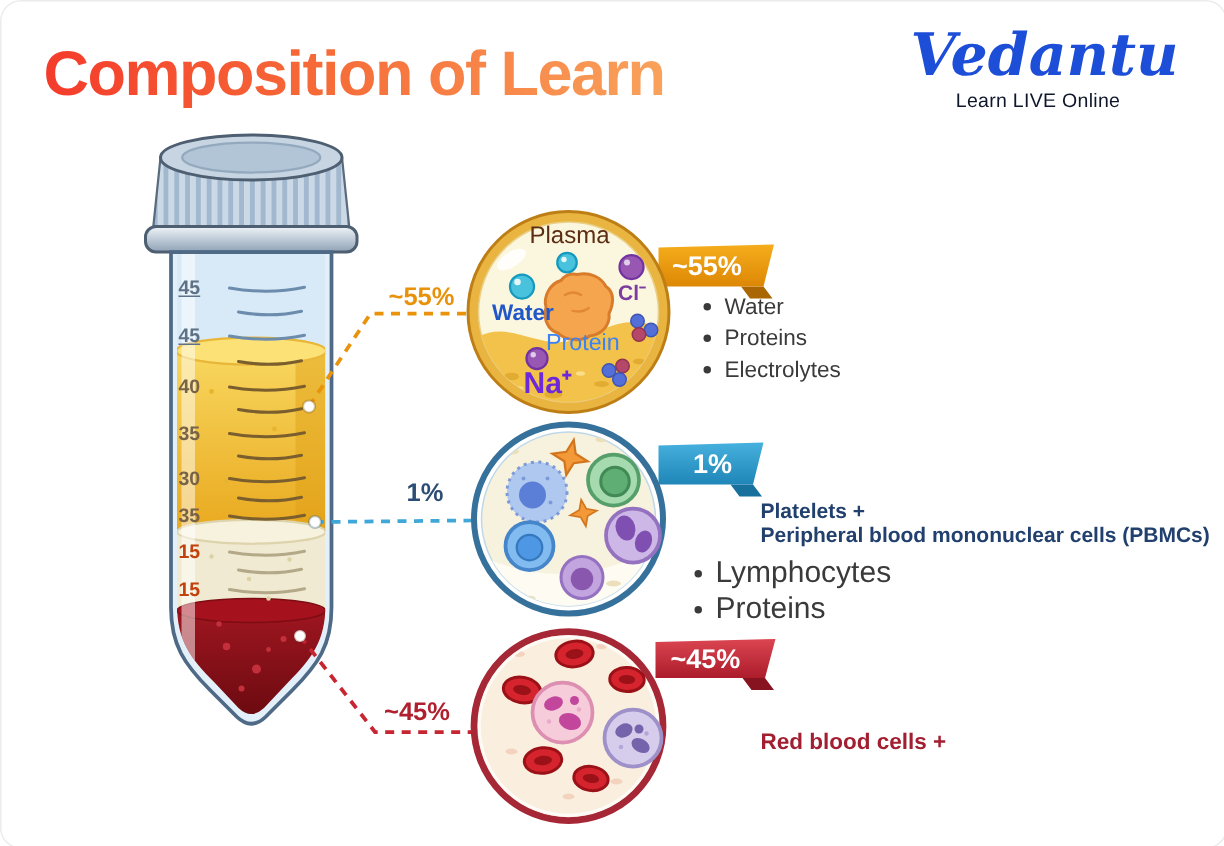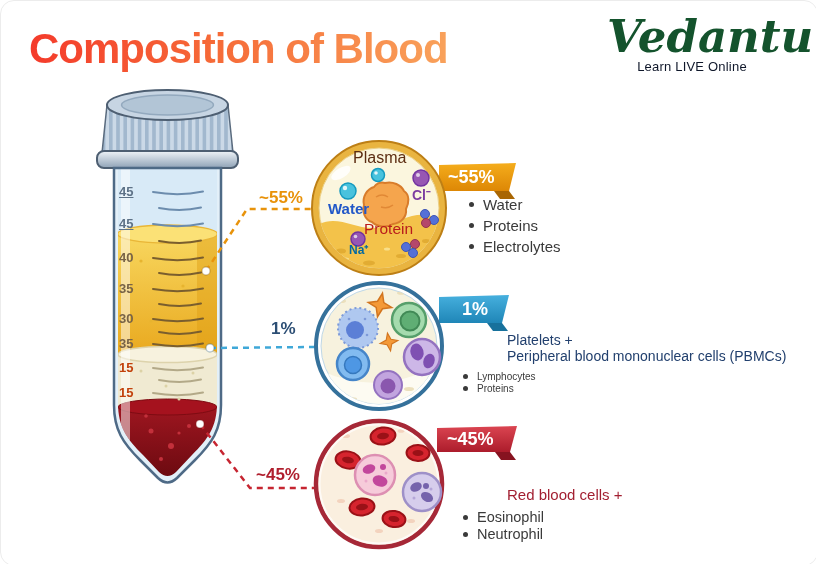--- a/index.html
+++ b/index.html
@@ -12,40 +12,40 @@
   
   #title{
     left:28px;top:24px;font-size:42px;font-weight:700;letter-spacing:-1px;
     background:linear-gradient(90deg,#F43B2B 0%,#F66B38 45%,#F9A25B 100%);
     -webkit-background-clip:text;background-clip:text;
     -webkit-text-fill-color:transparent;color:#F4582F;white-space:nowrap;
   }
   
   #brand{left:606px;top:16px;width:170px;text-align:center;}
   #brand .logo{font-family:"DejaVu Serif",serif;font-style:italic;font-weight:700;
-    font-size:45px;color:#14532d;line-height:40px;text-align:right;}
+    font-size:39px;color:#1d4ed8;line-height:40px;text-align:right;}
   #brand .tagline{font-size:13px;color:#0f172a;margin-top:2px;letter-spacing:.2px;}
   
   .grad{font-size:13px;font-weight:600;width:26px;}
   .g-air{color:#5E7287;text-decoration:underline;} .g-yel{color:#786347;} .g-buf{color:#c2410c;}
   
   .pct{font-size:17px;font-weight:700;white-space:nowrap;}
   
   .badge{font-size:18px;font-weight:700;color:#fff;white-space:nowrap;}
   
   .mol{white-space:nowrap;font-weight:600;}
   
-  .hline{font-weight:400;line-height:16px;margin:0;padding-left:44px;}
+  .hline{font-weight:700;line-height:16px;margin:0;padding-left:44px;}
   .bullet-row{display:flex;align-items:center;}
   .bullet-row .dot{width:5px;height:5px;border-radius:50%;background:#3a3a3a;
     margin-right:9px;flex:none;}
   .bullet-row span.txt{color:#3a3a3a;}
   #plasma-bullets .bullet-row{margin-bottom:4px;font-size:15px;}
   #pbmc-block{color:#22406E;font-size:14px;}
-  #pbmc-block .bullet-row{margin-bottom:1px;font-size:10px;}
+  #pbmc-block .bullet-row{margin-bottom:1px;font-size:20px;}
   #pbmc-block .bullets{margin-top:7px;}
   #rbc-block{color:#A21F31;font-size:15px;}
   #rbc-block .bullet-row{margin-bottom:1px;font-size:14.5px;}
   #rbc-block .bullets{margin-top:6px;}
 </style>
 </head>
 <body>
 
 <div id="card">
 
@@ -299,21 +299,21 @@
         <circle cx="421" cy="491" r="19" fill="#D6CDEC" stroke="#9E90C8" stroke-width="2.5"></circle>
         <ellipse cx="415" cy="486" rx="6" ry="4.5" fill="#7563AC" transform="rotate(-25 415 486)"></ellipse>
         <ellipse cx="426" cy="496" rx="6.5" ry="4.5" fill="#7563AC" transform="rotate(30 426 496)"></ellipse>
         <circle cx="425" cy="485" r="3" fill="#7563AC"></circle>
         <circle cx="413" cy="497" r="1.5" fill="#B4A6D8"></circle>
           <circle cx="430" cy="488" r="1.5" fill="#B4A6D8"></circle>
       </g>
     </g>
   </svg>
 
-  <div id="title" class="abs">Composition of Blood</div>
+  <div id="title" class="abs">Composition of Learn</div>
 
   <div id="brand" class="abs">
     <div class="logo">Vedantu</div>
     <div class="tagline">Learn LIVE Online</div>
   </div>
 
   <span class="abs grad g-air" style="left:118px;top:183px">45</span>
   <span class="abs grad g-air" style="left:118px;top:215px">45</span>
   <span class="abs grad g-yel" style="left:118px;top:249px">40</span>
   <span class="abs grad g-yel" style="left:118px;top:280px">35</span>
@@ -326,22 +326,22 @@
   <span class="abs pct" style="left:270px;top:318px;color:#2C4E74">1%</span>
   <span class="abs pct" style="left:255px;top:464px;color:#B01F2E">~45%</span>
 
   <span class="abs badge" style="left:447px;top:166px">~55%</span>
   <span class="abs badge" style="left:461px;top:298px">1%</span>
   <span class="abs badge" style="left:446px;top:428px">~45%</span>
 
   <span class="abs" style="left:352px;top:148px;font-size:16px;font-weight:400;color:#5C2D12">Plasma</span>
   <span class="abs mol" style="left:327px;top:199px;font-size:15px;color:#2157C8">Water</span>
   <span class="abs mol" style="left:411px;top:184px;font-size:14px;color:#7C3CA0">Cl⁻</span>
-  <span class="abs mol" style="left:363px;top:219px;font-size:15.5px;color:#b91c1c;font-weight:400">Protein</span>
-  <span class="abs mol" style="left:348px;top:240px;font-size:12px;color:#0369a1">Na⁺</span>
+  <span class="abs mol" style="left:363px;top:219px;font-size:15.5px;color:#3b82f6;font-weight:400">Protein</span>
+  <span class="abs mol" style="left:348px;top:240px;font-size:20px;color:#6d28d9">Na⁺</span>
 
   <div id="plasma-bullets" class="abs" style="left:468px;top:195px">
     <div class="bullet-row">
         <span class="dot"></span>
         <span class="txt">Water</span>
       </div>
     <div class="bullet-row">
         <span class="dot"></span>
         <span class="txt">Proteins</span>
       </div>
@@ -361,25 +361,15 @@
         </div>
       <div class="bullet-row">
           <span class="dot"></span>
           <span class="txt">Proteins</span>
         </div>
     </div>
   </div>
 
   <div id="rbc-block" class="abs" style="left:462px;top:486px">
     <p class="hline">Red blood cells +</p>
-    <div class="bullets">
-      <div class="bullet-row">
-          <span class="dot"></span>
-          <span class="txt">Eosinophil</span>
-        </div>
-      <div class="bullet-row">
-          <span class="dot"></span>
-          <span class="txt">Neutrophil</span>
-        </div>
-    </div>
   </div>
 
 </div>
 
 </body></html>

